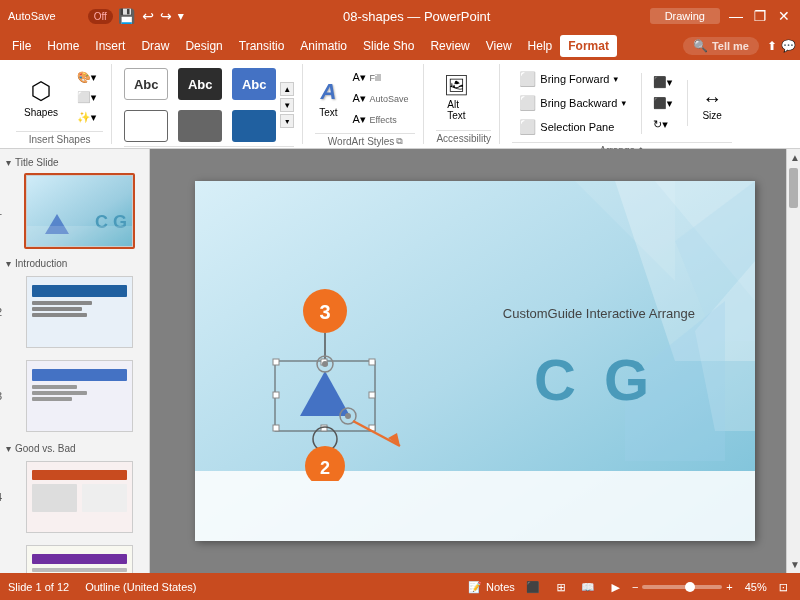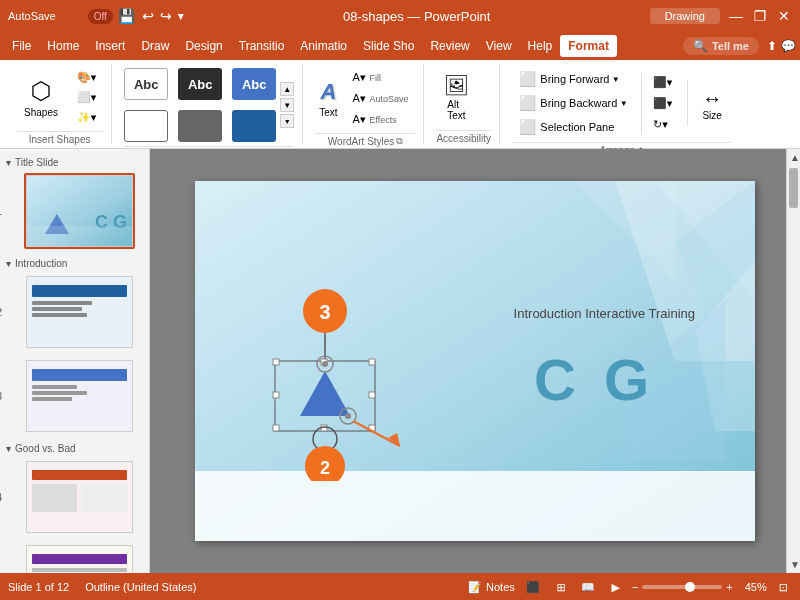--- a/index.html
+++ b/index.html
@@ -348,21 +348,21 @@
         <polygon points="460,0 560,0 560,120" fill="rgba(255,255,255,0.15)"></polygon>
         <polygon points="480,60 560,0 560,160 520,160" fill="rgba(180,220,238,0.4)"></polygon>
         <polygon points="380,0 480,0 480,100" fill="rgba(255,255,255,0.1)"></polygon>
 
         <rect x="0" y="290" width="560" height="70" fill="rgba(255,255,255,0.85)"></rect>
 
         <polygon points="500,150 560,80 560,250 520,250" fill="rgba(255,255,255,0.2)"></polygon>
         <polygon points="430,200 530,120 530,280 430,280" fill="rgba(160,210,235,0.3)"></polygon>
       </svg>
 
-      <div style="position:absolute;right:60px;top:125px;font-size:13px;color:#444;font-family:'Segoe UI',Arial,sans-serif;">Introduction Interactive Training</div>
+      <div style="position:absolute;right:60px;top:125px;font-size:13px;color:#444;font-family:'Segoe UI',Arial,sans-serif;">CustomGuide Interactive Arrange</div>
 
       <div style="position:absolute;right:100px;top:165px;font-size:58px;font-weight:700;color:#4a9aba;letter-spacing:6px;font-family:'Segoe UI',Arial,sans-serif;">C G</div>
 
       <svg width="200" height="200" style="position:absolute;left:50px;top:100px;">
 
         <circle cx="80" cy="30" r="22" fill="#f07020"></circle>
         <text x="80" y="38" text-anchor="middle" font-size="20" font-weight="bold" fill="white" font-family="Arial">3</text>
 
         <line x1="80" y1="52" x2="80" y2="80" stroke="#555" stroke-width="1.5"></line>
 

